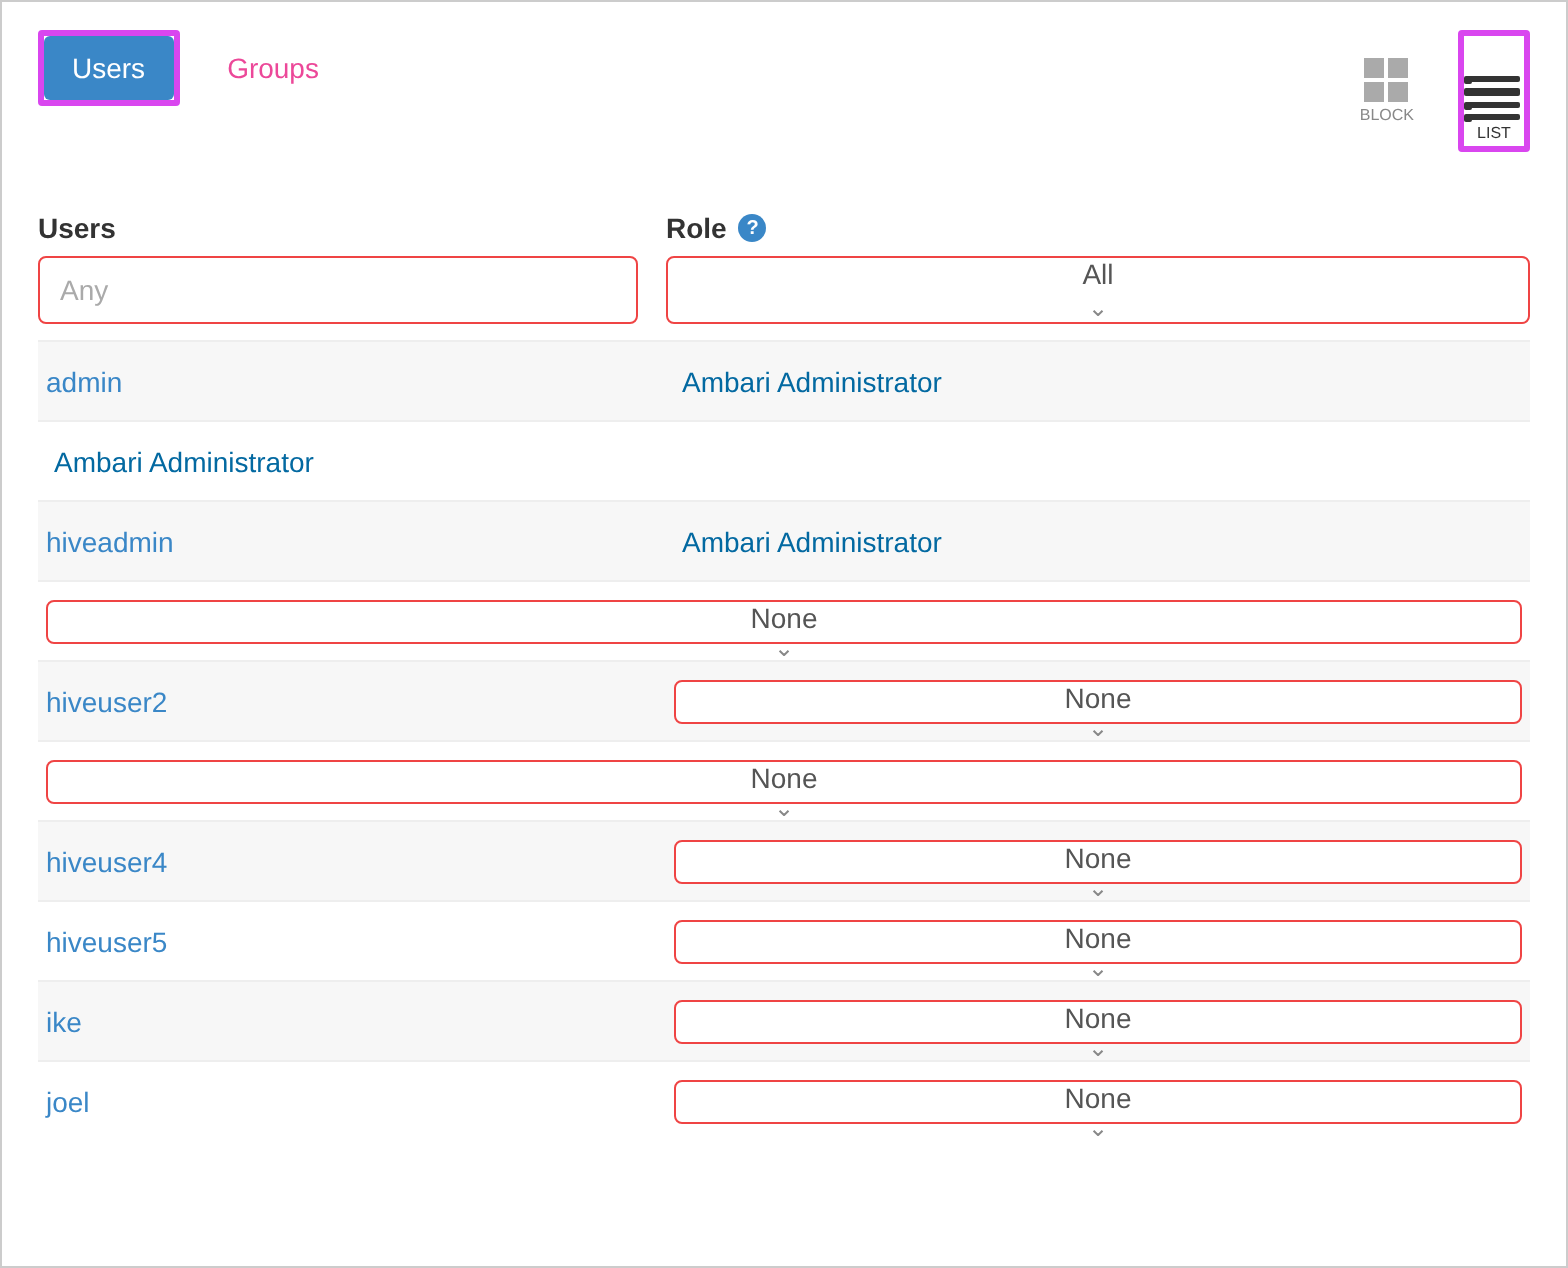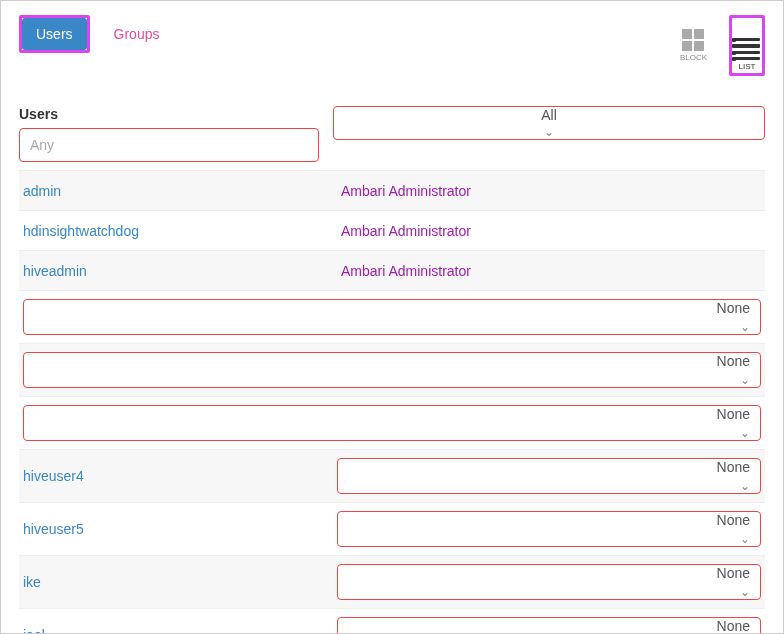--- a/index.html
+++ b/index.html
@@ -149,24 +149,23 @@
       padding: 8px 4px;
       border-top: 1px solid #eee;
     }
     .row:nth-child(odd) { background: #f7f7f7; }
     .row .col-name a {
       color: #3a87c7;
       text-decoration: none;
       font-size: 14px;
       cursor: pointer;
     }
-    .row .col-role.text { color: #a21caf; padding-left: 4px; }
+    .row .col-role.text { color: #0369a1; padding-left: 4px; }
     .row .col-role .select {
-      height: 36px;
-      align-items: flex-end;
+      height: 22px;
     }
     .row.with-select { padding: 8px 4px; }
   </style>
 </head>
 <body>
 
 <div class="topbar">
   <div class="tabs">
     <span class="highlight-box">
       <span class="tab active">Users</span>
@@ -196,49 +195,53 @@
     </span>
   </div>
 </div>
 
 <div class="headers">
   <div class="col-name">
     <div class="header-label">Users</div>
     <input type="text" placeholder="Any" style="">
   </div>
   <div class="col-role">
+    <div class="header-label">
+      <span>Role</span>
+      <span class="help-icon">?</span>
+    </div>
     <div class="select">
       <span>All</span>
       <span class="chevron">⌄</span>
     </div>
   </div>
 </div>
 
 <div class="rows" id="rows">
     <div class="row">
       <div class="col-name"><a>admin</a></div>
       <div class="col-role text">Ambari Administrator</div>
     </div>
     <div class="row">
-      <div class="col-name"><a>hdinsightwatchdog</a></div>
       <div class="col-role text">Ambari Administrator</div>
     </div>
     <div class="row">
       <div class="col-name"><a>hiveadmin</a></div>
       <div class="col-role text">Ambari Administrator</div>
     </div>
     <div class="row with-select">
       <div class="col-role">
         <div class="select">
           <span>None</span>
           <span class="chevron">⌄</span>
         </div>
       </div>
     </div>
     <div class="row with-select">
+      <div class="col-name"><a>hiveuser2</a></div>
       <div class="col-role">
         <div class="select">
           <span>None</span>
           <span class="chevron">⌄</span>
         </div>
       </div>
     </div>
     <div class="row with-select">
       <div class="col-role">
         <div class="select">

